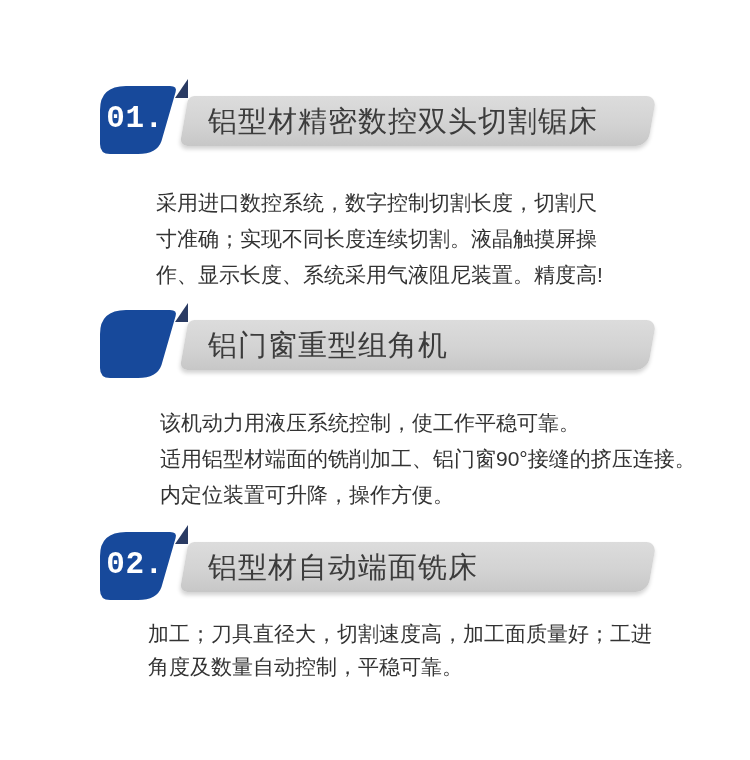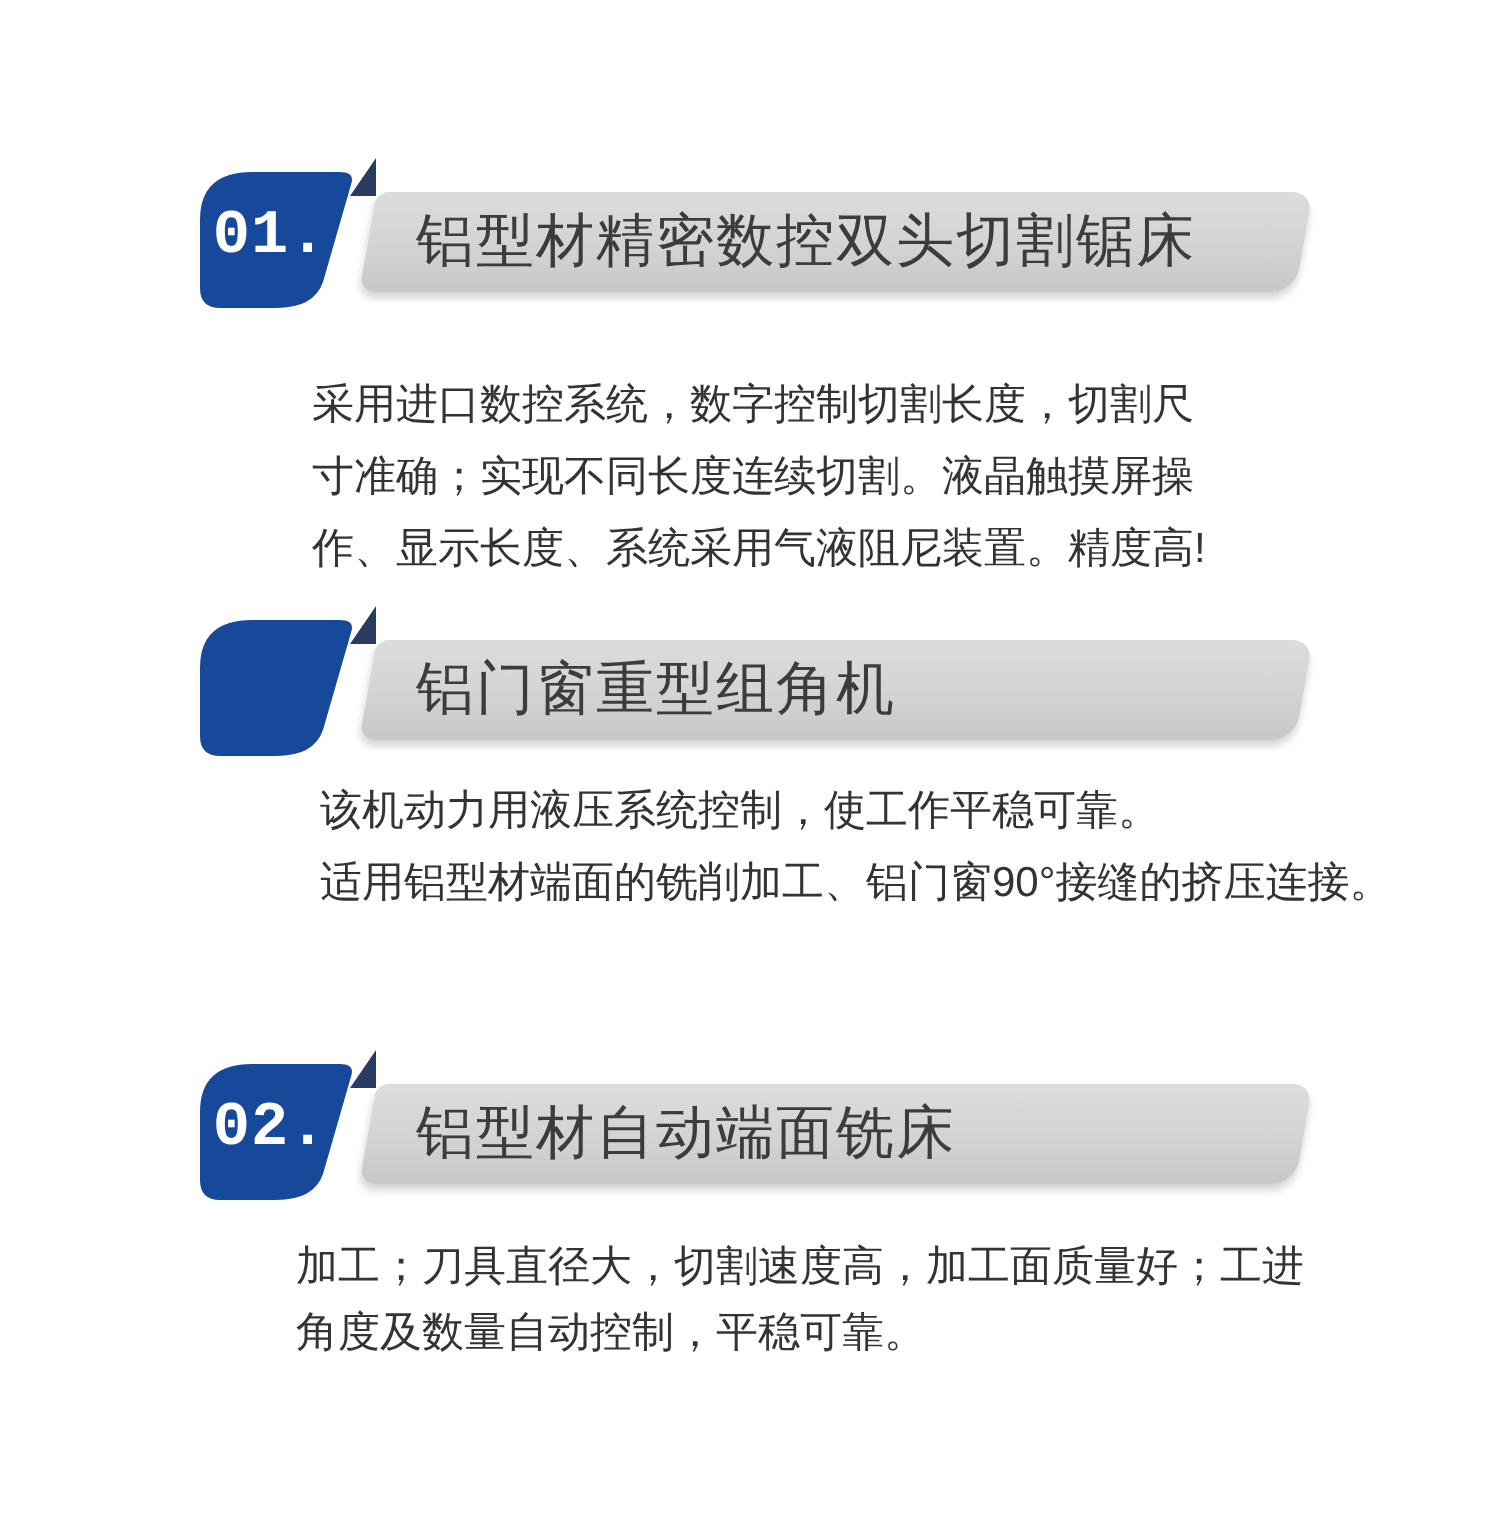--- a/index.html
+++ b/index.html
@@ -46,21 +46,21 @@
   .desc { position: absolute; color: #333333; font-size: 21px; }
   .desc .line { white-space: pre; }
   .lh36 .line { line-height: 36px; }
   .lh33 .line { line-height: 33px; }
 
   
   #header-1 { top: 86px; }
   #header-2 { top: 310px; }
   #header-3 { top: 532px; }
   #desc-1 { left: 156px; top: 185px; }
-  #desc-2 { left: 160px; top: 388px; }
+  #desc-2 { left: 160px; top: 405px; }
   #desc-3 { left: 148px; top: 617px; }
 </style>
 </head>
 <body>
 
 <div class="page">
 
   <div class="sec-header" id="header-1">
     <div class="fold"></div>
     <div class="banner">
@@ -86,20 +86,21 @@
     </div>
     <div class="badge">
       <svg width="78" height="68" viewBox="0 0 78 68">
         <path d="M 0 24 Q 0 0 26 0 L 70 0 Q 77.5 0 75.6 6 L 61.5 55 Q 57 68 38 68 L 10 68 Q 0 68 0 58 Z" fill="#17499b"></path>
       </svg>
     </div>
   </div>
   <div class="desc lh36" id="desc-2">
     <div class="line">该机动力用液压系统控制，使工作平稳可靠。</div>
     <div class="line">适用铝型材端面的铣削加工、铝门窗90°接缝的挤压连接。</div>
+    <div class="line">内定位装置可升降，操作方便。</div>
   </div>
 
   <div class="sec-header" id="header-3">
     <div class="fold"></div>
     <div class="banner">
       <span class="title">铝型材自动端面铣床</span>
     </div>
     <div class="badge">
       <svg width="78" height="68" viewBox="0 0 78 68">
         <path d="M 0 24 Q 0 0 26 0 L 70 0 Q 77.5 0 75.6 6 L 61.5 55 Q 57 68 38 68 L 10 68 Q 0 68 0 58 Z" fill="#17499b"></path>

